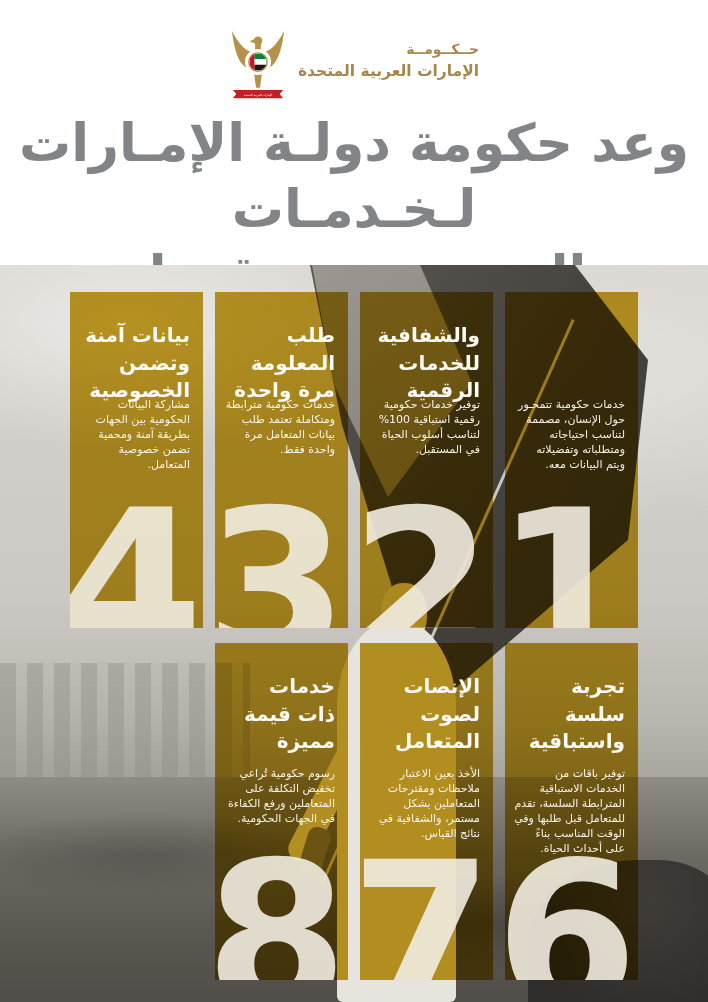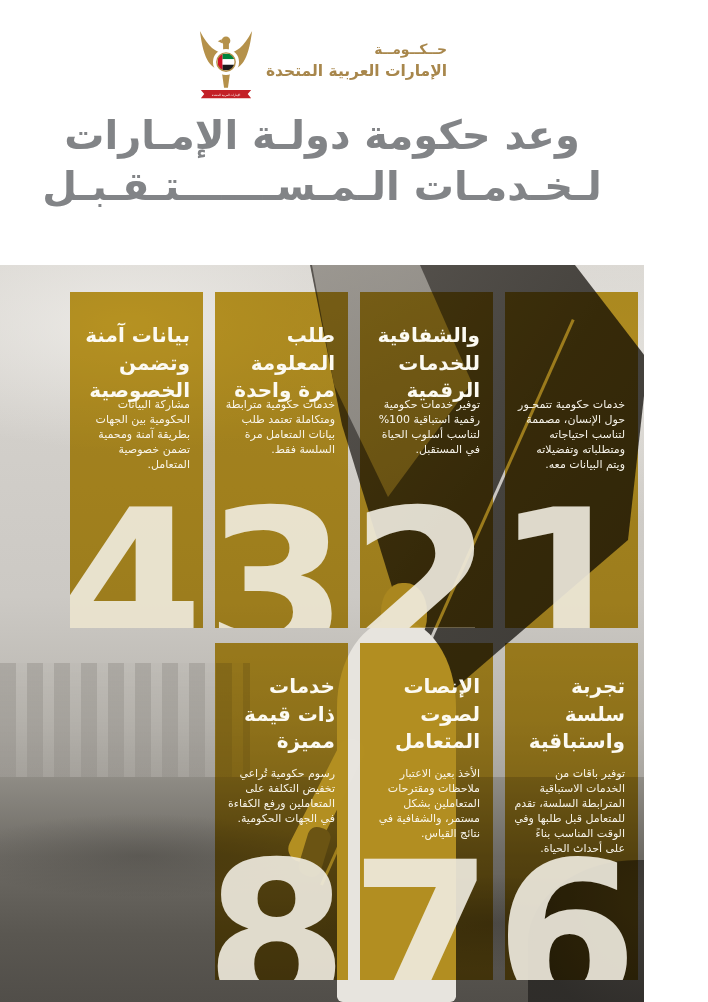--- a/index.html
+++ b/index.html
@@ -1,27 +1,27 @@
 <!DOCTYPE html>
 <html lang="ar" style="--card-gold: #C39C1E; --title-gray: #828487; --logo-gold: #A8874C; --number-cream: #F1EDE1; --banner-red: #C32026; --flag-red: #CE1126; --flag-green: #00843D; --flag-black: #1B1B1B;"><head>
 <meta charset="utf-8">
 <style>
   html,body{margin:0;padding:0;background:#ffffff;}
   .poster{
-    position:relative;width:644px;height:1002px;overflow:hidden;background:#ffffff;
+    position:relative;width:708px;height:1002px;overflow:hidden;background:#ffffff;
     font-family:"DejaVu Sans",sans-serif;
   }
   
   .logo-block{position:absolute;top:26px;left:0;right:0;display:flex;justify-content:center;align-items:flex-start;gap:11px;}
   .gov-text{direction:rtl;text-align:right;margin-top:15px;}
   .gov-line1{font-size:14px;font-weight:bold;color:var(--logo-gold,#A8874C);letter-spacing:1px;}
   .gov-line2{font-size:15.5px;font-weight:bold;color:var(--logo-gold,#A8874C);margin-top:5px;}
   
   .main-title{position:absolute;top:110px;left:0;right:0;text-align:center;direction:rtl;
-    color:var(--title-gray,#828487);font-weight:bold;font-size:40px;line-height:1.27;}
+    color:var(--title-gray,#828487);font-weight:bold;font-size:52px;line-height:1.27;}
   
   .photo{position:absolute;top:265px;left:0;width:708px;height:737px;overflow:hidden;background:#cfccc7;}
   .sky{position:absolute;inset:0;
     background:
       radial-gradient(420px 180px at 18% 8%, rgba(238,236,232,.9), rgba(238,236,232,0) 70%),
       radial-gradient(500px 220px at 85% 14%, rgba(231,229,224,.8), rgba(231,229,224,0) 70%),
       linear-gradient(180deg,#d8d5d0 0%,#ccc9c4 45%,#b9b6b0 62%,#a3a09a 72%,#8f8c86 80%,#7c7973 100%);}
   .skyline{position:absolute;left:0;top:398px;width:250px;height:125px;opacity:.55;
     background:
       linear-gradient(180deg, rgba(207,204,199,0) 0%, rgba(150,146,140,.35) 90%),
@@ -127,21 +127,21 @@
 الرقمية</div>
       <div class="card-desc">توفير خدمات حكومية رقمية استباقية 100% لتناسب أسلوب الحياة في المستقبل.</div>
       <div class="card-num">2</div>
     </div>
 
     <div class="card row1">
       <div class="card-bg"></div>
       <div class="card-title">طلب
 المعلومة
 مرة واحدة</div>
-      <div class="card-desc">خدمات حكومية مترابطة ومتكاملة تعتمد طلب بيانات المتعامل مرة السلسة فقط.</div>
+      <div class="card-desc">خدمات حكومية مترابطة ومتكاملة تعتمد طلب بيانات المتعامل مرة واحدة فقط.</div>
       <div class="card-num">3</div>
     </div>
 
     <div class="card row1">
       <div class="card-bg"></div>
       <div class="card-title">بيانات آمنة
 وتضمن
 الخصوصية</div>
       <div class="card-desc">مشاركة البيانات الحكومية بين الجهات بطريقة آمنة ومحمية تضمن خصوصية المتعامل.</div>
       <div class="card-num">4</div>

